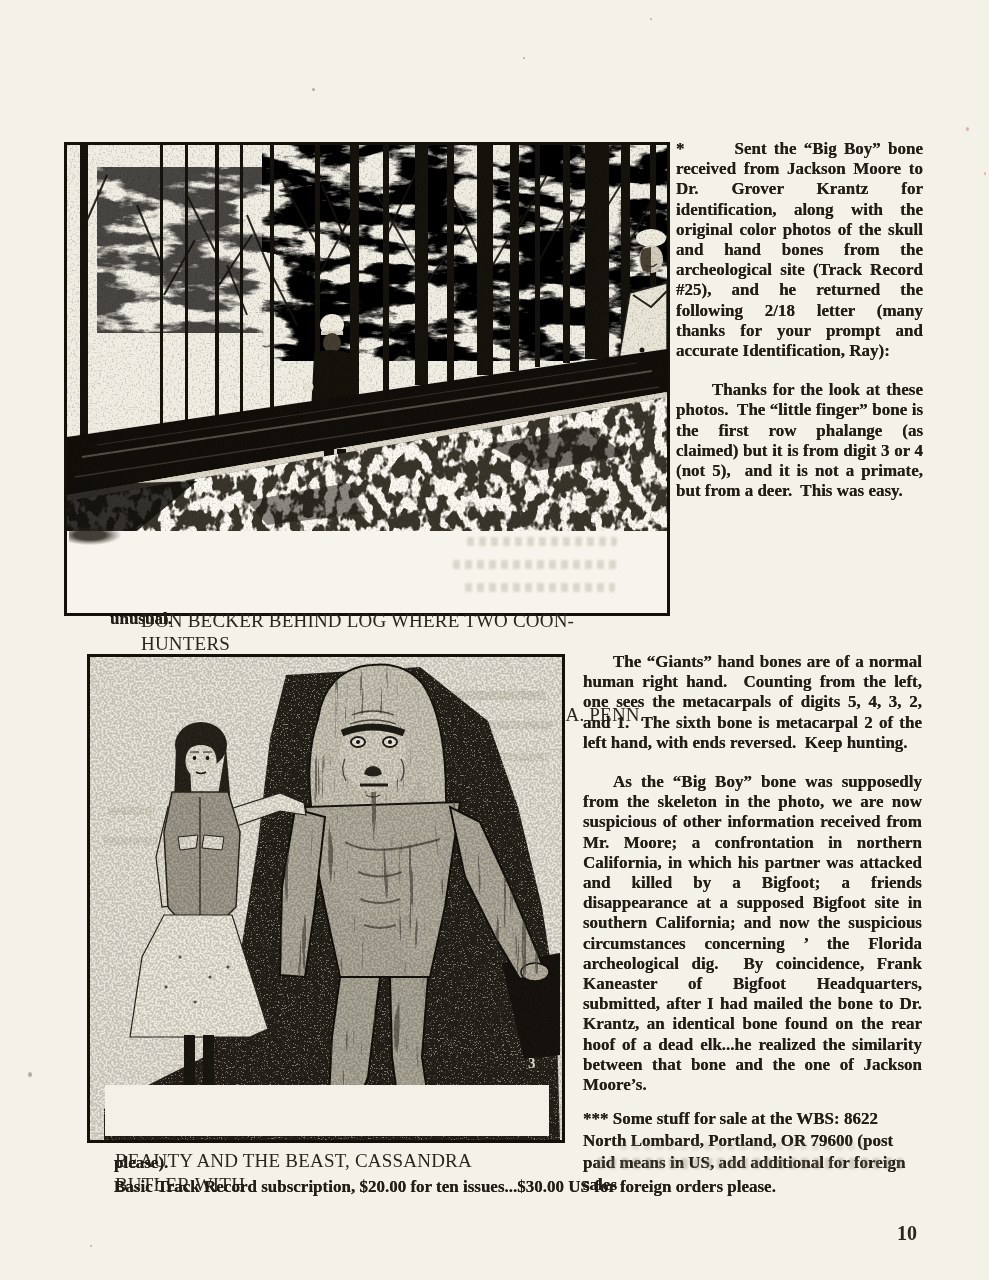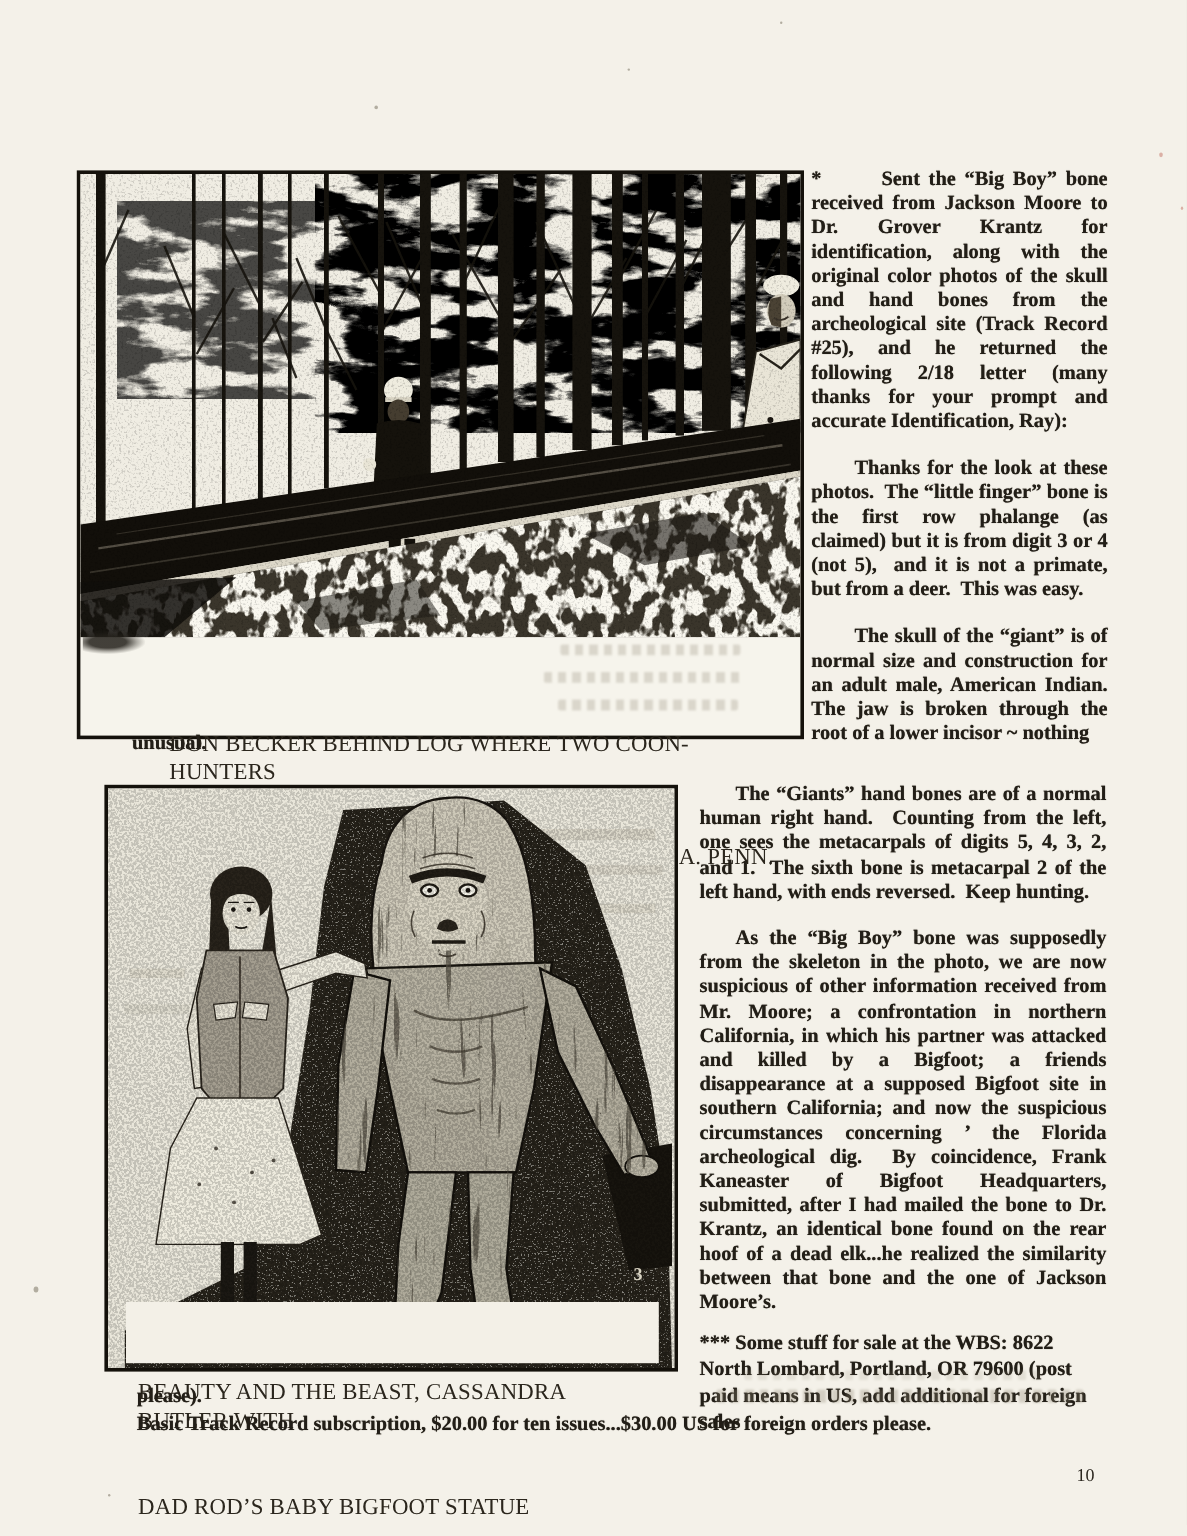--- a/index.html
+++ b/index.html
@@ -32,21 +32,21 @@
   .bodytext p{margin:0 0 19px;white-space:pre-wrap;hyphens:none;}
   .p-indent{text-indent:36px;}
   .p-indent-sm{text-indent:30px;}
   .p1-gap{display:inline-block;width:50px;}
   .p-forsale{text-align:left;line-height:22px;}
   .unusual,.foot-line{position:absolute;font-size:17px;font-weight:bold;
     text-shadow:0 0 .6px rgba(32,26,15,.85);}
   .unusual{left:110px;top:609px;}
   .foot-cont{left:114px;top:1153px;}
   .foot-sub{left:114px;top:1177px;width:680px;}
-  .page-num{position:absolute;left:897px;top:1222px;font-size:15px;color:#2b271f;}
+  .page-num{position:absolute;left:897px;top:1222px;font-size:20px;color:#2b271f;font-weight:bold;}
   
   .bleed{position:absolute;border-radius:2px;opacity:.26;filter:blur(1px);
     background:repeating-linear-gradient(90deg,#8d8471 0 7px,transparent 7px 12px);}
   .bleed-b1{left:456px;top:396px;width:150px;height:9px;}
   .bleed-b2{left:440px;top:419px;width:166px;height:9px;}
   .bleed-b3{left:452px;top:442px;width:150px;height:9px;}
   .bleed-f1{left:597px;top:1158px;width:306px;height:11px;opacity:.3;}
   .bleed-f2{left:620px;top:1142px;width:250px;height:8px;opacity:.16;}
   .speck{position:absolute;border-radius:50%;background:#7b7464;opacity:.55;}
   .speck.red{background:#c98578;opacity:.6;}
@@ -186,21 +186,20 @@
       <div>AT FOOT OF CHESTNUT RIDGE. NOV. 26, 1996</div>
       <span class="bleed bleed-b1" style="left:400px;top:6px;"></span>
       <span class="bleed bleed-b2" style="left:386px;top:29px;"></span>
       <span class="bleed bleed-b3" style="left:398px;top:52px;"></span>
     </figcaption>
   </figure>
 
   <div class="col-narrow bodytext">
     <p><span>*</span><span class="p1-gap"></span><span>Sent the “Big Boy” bone received from Jackson Moore to Dr. Grover Krantz for identification, along with the original color photos of the skull and hand bones from the archeological site (Track Record #25), and he returned the following 2/18 letter (many thanks for your prompt and accurate Identification, Ray):</span></p>
     <p class="p-indent">Thanks for the look at these photos.  The “little finger” bone is the first row phalange (as claimed) but it is from digit 3 or 4 (not 5),  and it is not a primate, but from a deer.  This was easy.</p>
-    <p class="p-indent">The skull of the “giant” is of normal size and construction for an adult male, American Indian.  The jaw is broken through the root of a lower incisor ~ nothing</p>
   </div>
 
   <div class="unusual">unusual.</div>
 
   <figure class="frame frame2" style="margin:0">
     <svg width="472" height="483" viewBox="0 0 472 483">
       <defs>
         <filter id="salt" x="0" y="0" width="100%" height="100%">
           <feTurbulence type="fractalNoise" baseFrequency="0.7" numOctaves="2" seed="12"></feTurbulence>
           <feColorMatrix type="matrix" values="0 0 0 0 1  0 0 0 0 1  0 0 0 0 0.94  7 7 7 0 -12"></feColorMatrix>
@@ -300,21 +299,20 @@
           <ellipse cx="119" cy="434" rx="8" ry="5" fill="#14110c"></ellipse>
       </g>
 
       <rect x="0" y="0" width="472" height="483" filter="url(#grain2)" opacity=".16"></rect>
     </svg>
 
     <div class="photo-mark">3</div>
 
     <figcaption class="caption2">
       <div>BEAUTY AND THE BEAST, CASSANDRA BUTLER WITH</div>
-      <div>DAD ROD’S BABY BIGFOOT STATUE</div>
     </figcaption>
   </figure>
 
   <div class="col-wide bodytext">
     <p class="p-indent-sm">The “Giants” hand bones are of a normal human right hand.  Counting from the left, one sees the metacarpals of digits 5, 4, 3, 2, and 1.  The sixth bone is metacarpal 2 of the left hand, with ends reversed.  Keep hunting.</p>
     <p class="p-indent-sm" style="margin-bottom:13px">As the “Big Boy” bone was supposedly from the skeleton in the photo, we are now suspicious of other information received from Mr. Moore; a confrontation in northern California, in which his partner was attacked and killed by a Bigfoot; a friends disappearance at a supposed Bigfoot site in southern California; and now the suspicious circumstances concerning ’ the Florida archeological dig.  By coincidence, Frank Kaneaster of Bigfoot Headquarters, submitted, after I had mailed the bone to Dr. Krantz, an identical bone found on the rear hoof of a dead elk...he realized the similarity between that bone and the one of Jackson Moore’s.</p>
     <p class="p-forsale">*** Some stuff for sale at the WBS: 8622 North Lombard, Portland, OR 79600 (post paid means in US, add additional for foreign sales</p>
   </div>
 
   <div class="foot-line foot-cont">please).</div>

